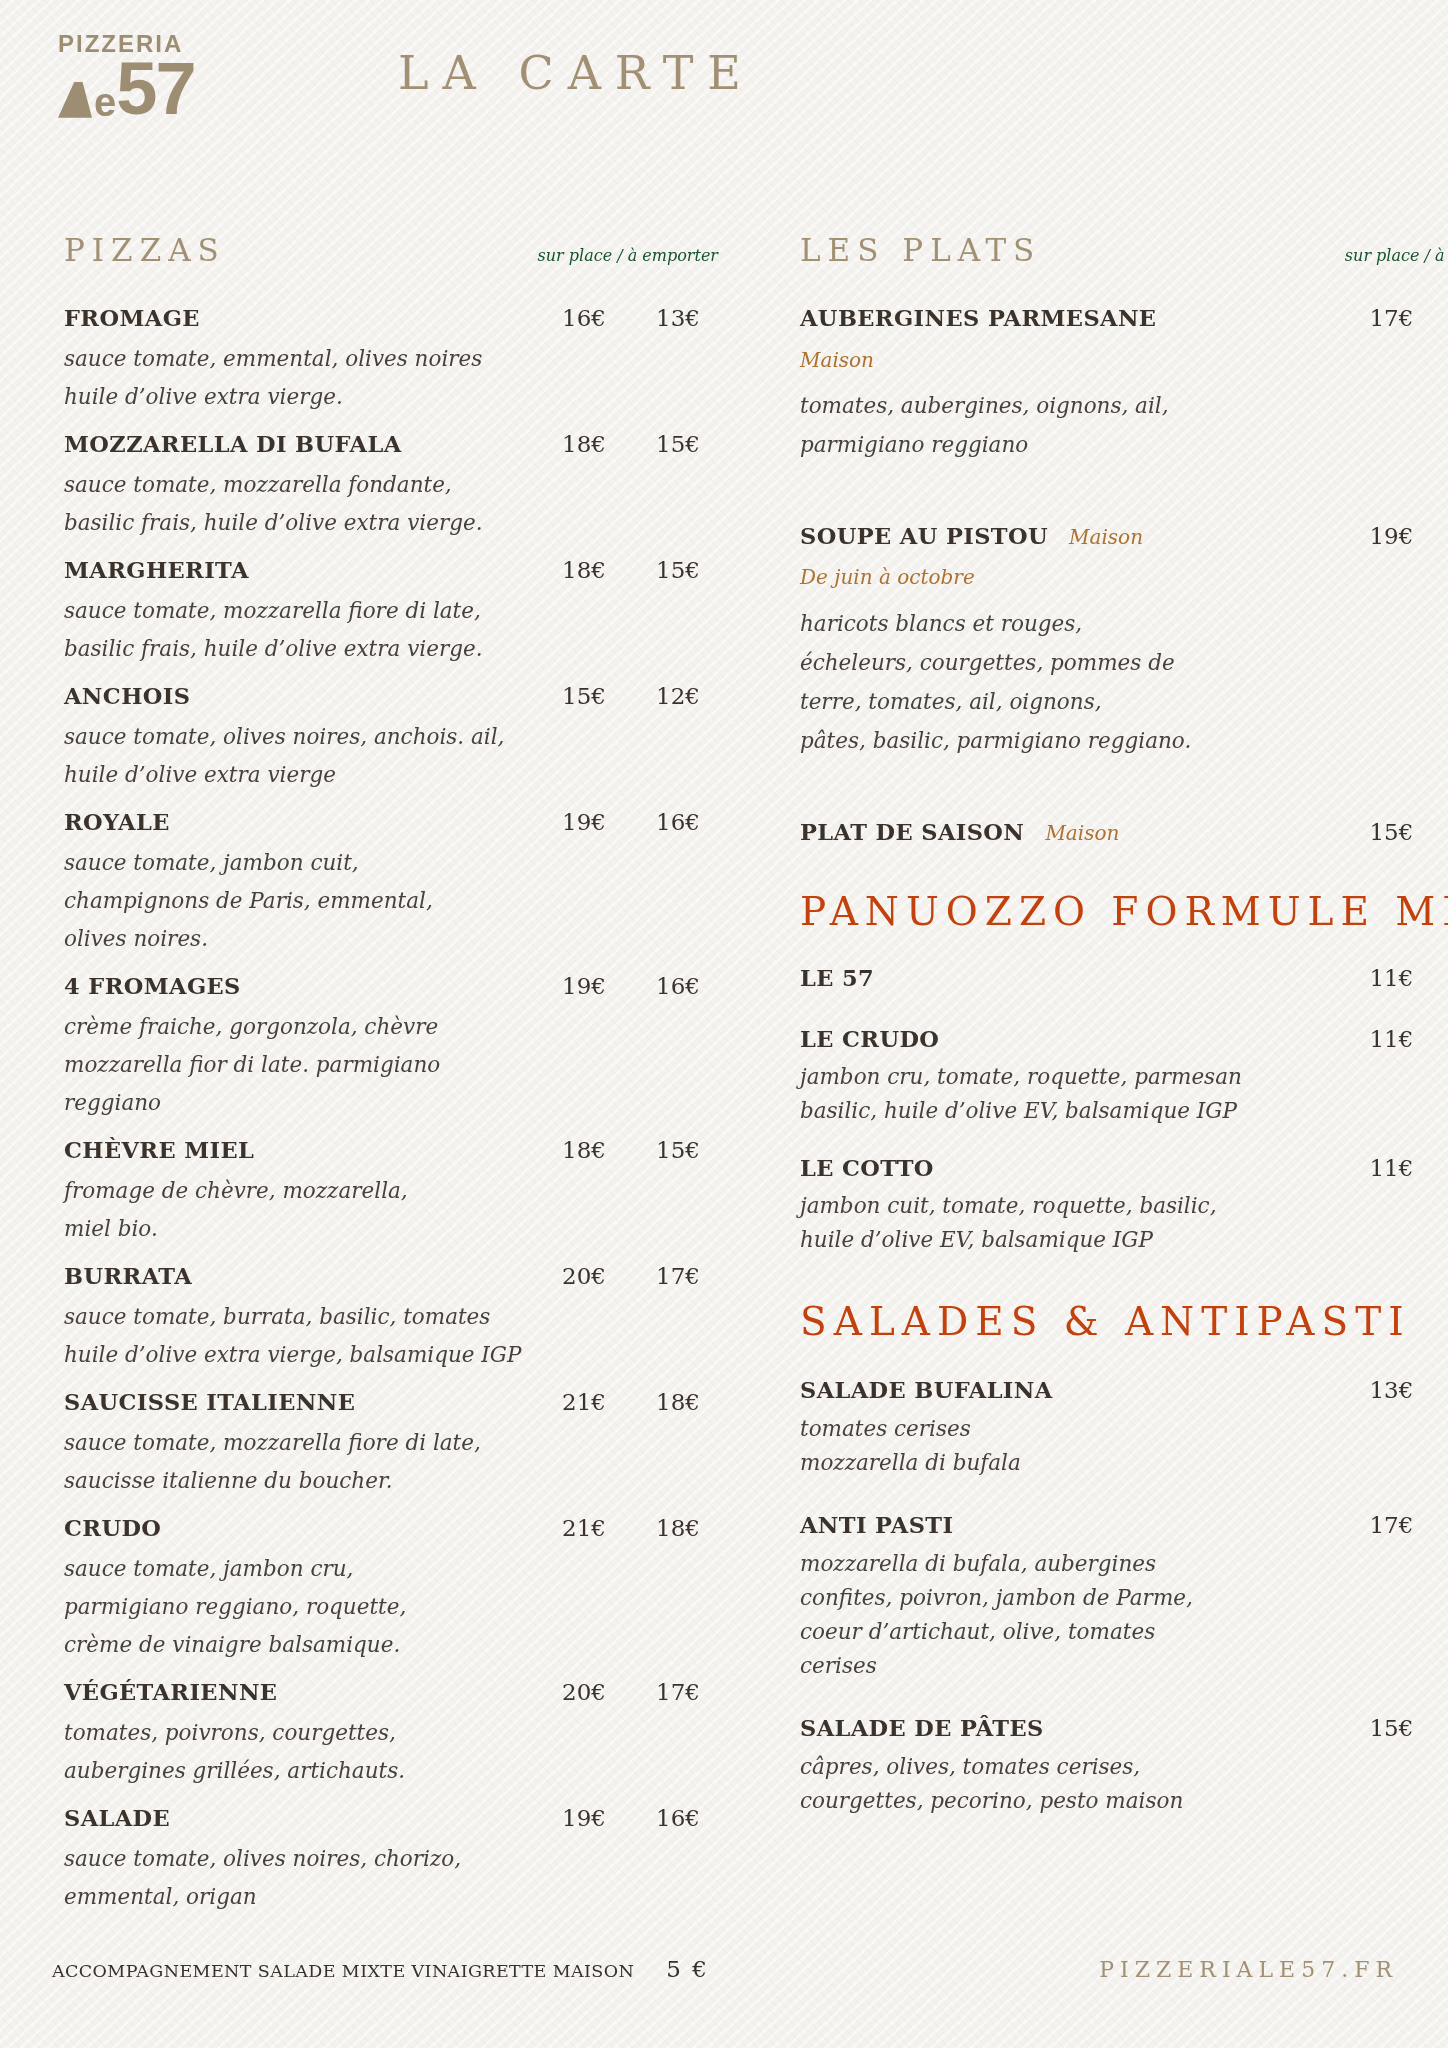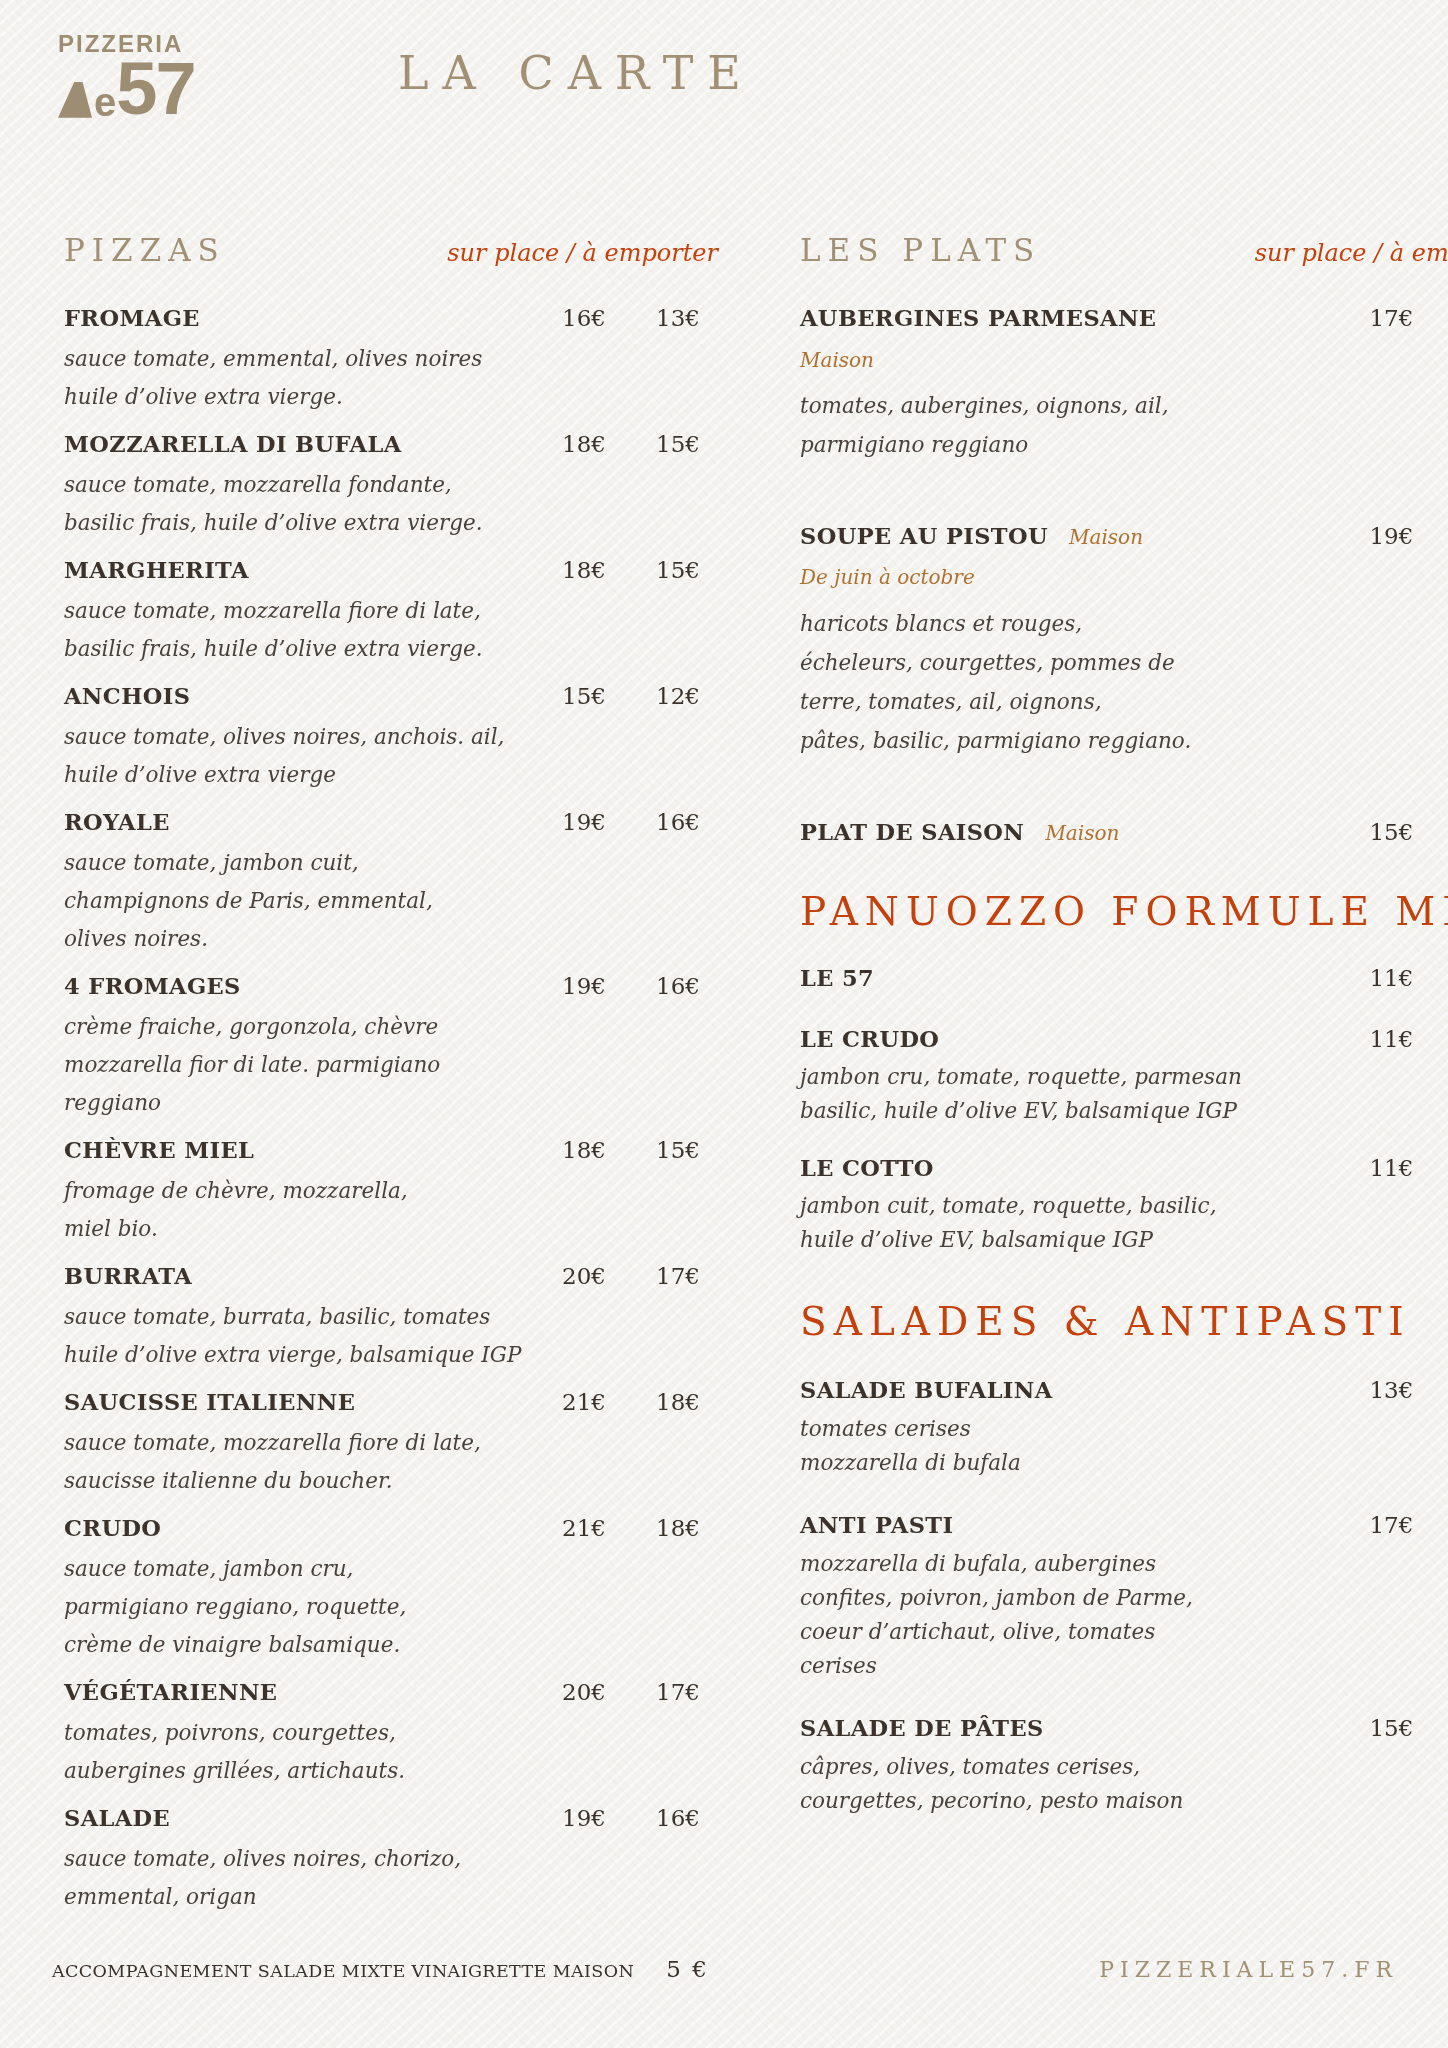--- a/index.html
+++ b/index.html
@@ -29,21 +29,21 @@
     font-size:46px; letter-spacing:14px; color:#a29074; font-weight:normal;padding-left:43px;
   }
 
   
   .columns { position:absolute; top:232px; left:64px; right:34px; display:flex; gap:82px; }
   .col-left  { width:654px; flex:none; }
   .col-right { flex:1; }
 
   .col-head { display:flex; justify-content:space-between; align-items:baseline; margin-bottom:32px; }
   .section-heading { font-size:31px; font-weight:normal; letter-spacing:7px; color:#a29074; white-space:nowrap; }
-  .price-note { font-size:24px; font-style:italic; color:#c2410c; white-space:nowrap; }
+  .price-note { font-size:16px; font-style:italic; color:#14532d; white-space:nowrap; }
 
   .sub-heading { font-size:39px; font-weight:normal; letter-spacing:7px; color:#c2410c; white-space:nowrap; }
   .panuozzo-head { margin:36px 0 26px; }
   .salades-head  { margin:42px 0 28px; }
 
   
   .name-row { display:grid; grid-template-columns:1fr 80px 80px; column-gap:14px; align-items:baseline; line-height:36px; }
   .name-cell { white-space:nowrap; }
   .item-name { font-size:22.5px; font-weight:bold; letter-spacing:0.4px; color:#3a322b; }
   .tag-inline { font-size:20px; font-style:italic; color:#ad7231; margin-left:16px; }

